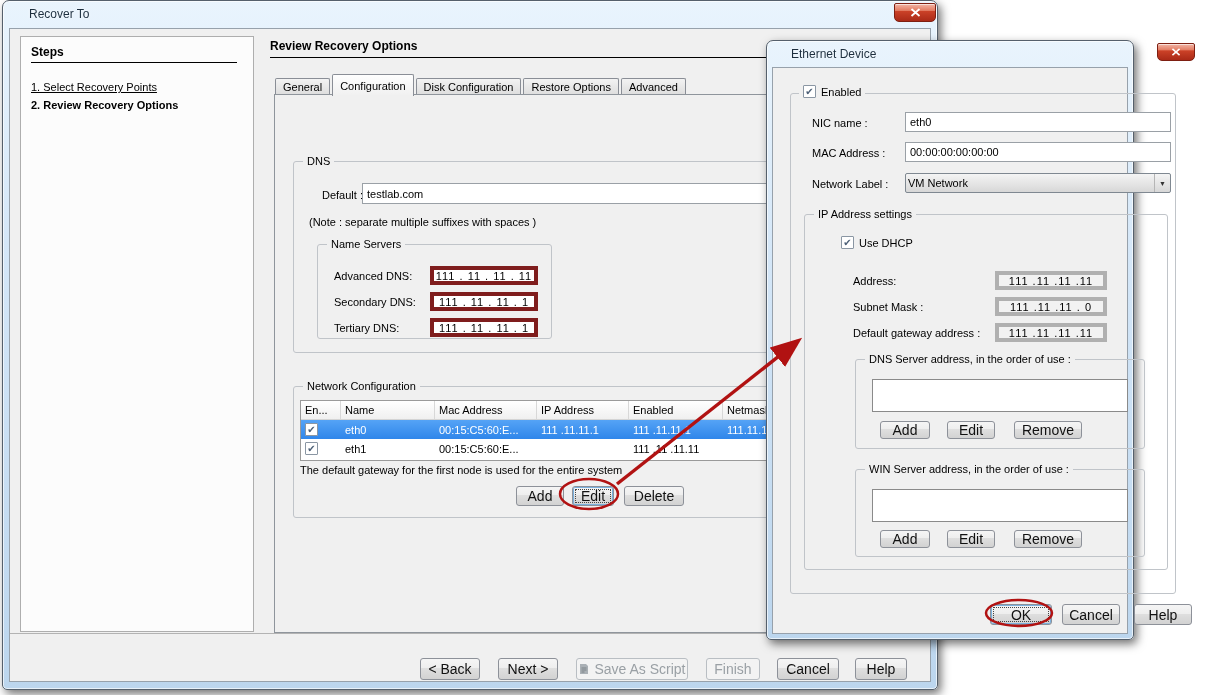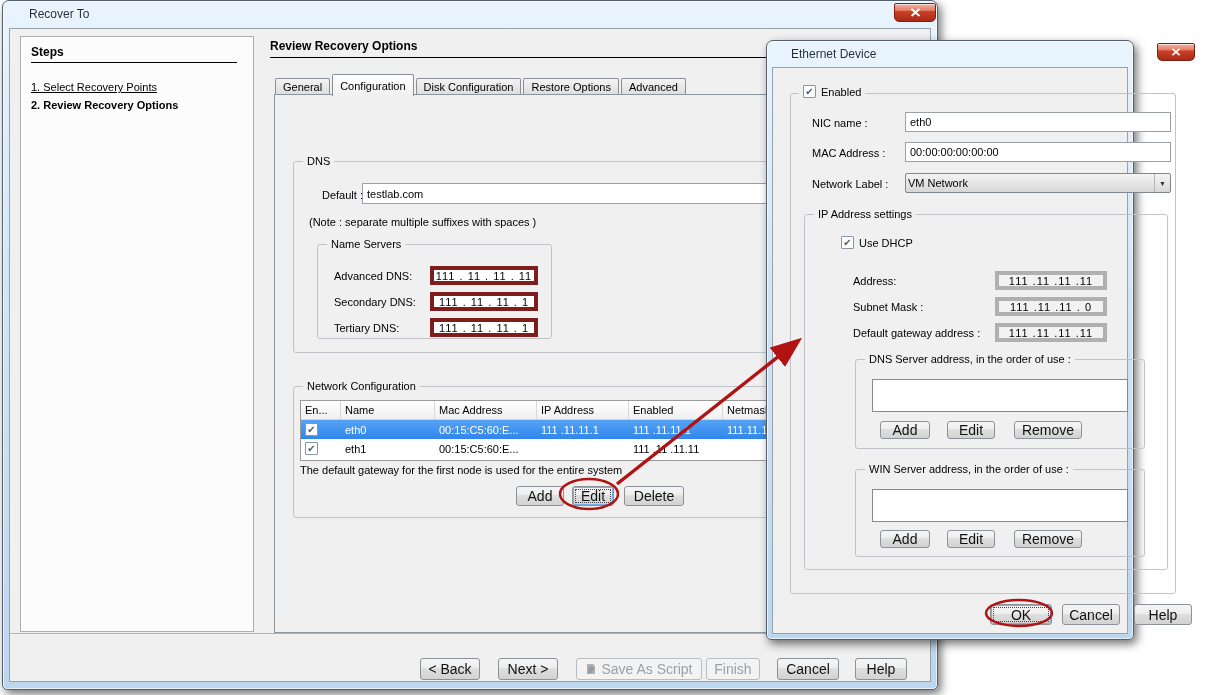--- a/index.html
+++ b/index.html
@@ -205,21 +205,21 @@
 
           <div class="btn" style="left:222px; top:99px; width:48px; height:20px;">Add</div>
           <div class="btn focused" style="left:278px; top:99px; width:42px; height:20px;">Edit</div>
           <div class="btn" style="left:330px; top:99px; width:60px; height:20px;">Delete</div>
         </div>
       </div>
 
       <div class="footer-divider"></div>
       <div class="btn" style="left:410px; top:629px; width:60px; height:22px;">&lt; Back</div>
       <div class="btn" style="left:488px; top:629px; width:60px; height:22px;">Next &gt;</div>
-      <div class="btn disabled" style="left:566px; top:629px; width:126px; height:22px;">
+      <div class="btn disabled" style="left:566px; top:629px; width:112px; height:22px;">
         <svg width="12" height="12" viewBox="0 0 12 12">
             <path d="M2 1 h6 l2 2 v8 h-8 z" fill="#aab0b5"></path>
             <path d="M3.5 5 h5 M3.5 7 h5 M3.5 9 h3" stroke="#7d8489" stroke-width="1"></path>
           </svg>
         <span>Save As Script</span>
       </div>
       <div class="btn disabled" style="left:696px; top:629px; width:54px; height:22px;">Finish</div>
       <div class="btn" style="left:767px; top:629px; width:62px; height:22px;">Cancel</div>
       <div class="btn" style="left:845px; top:629px; width:52px; height:22px;">Help</div>
     </div>

